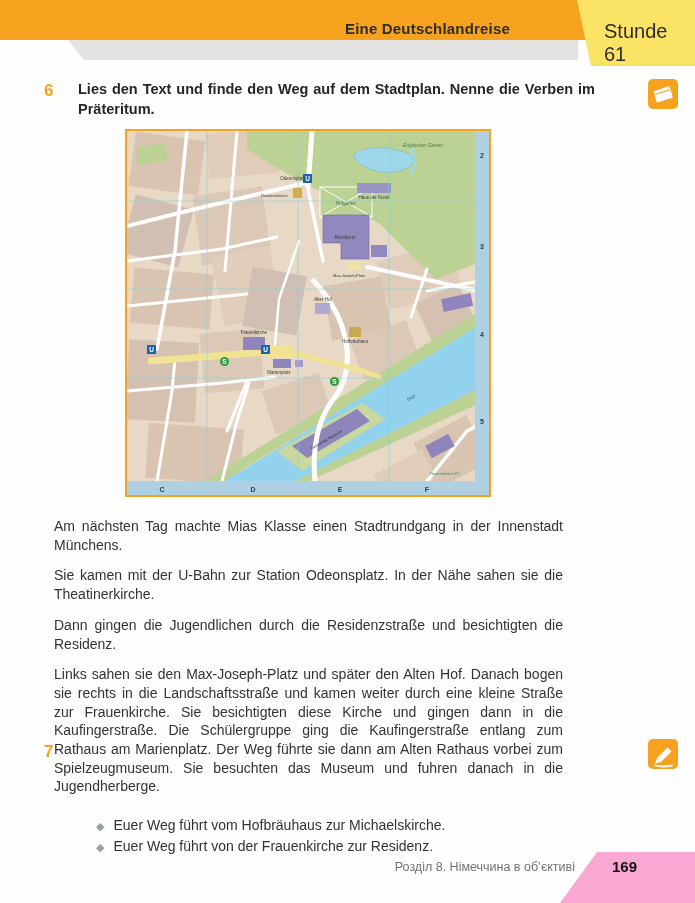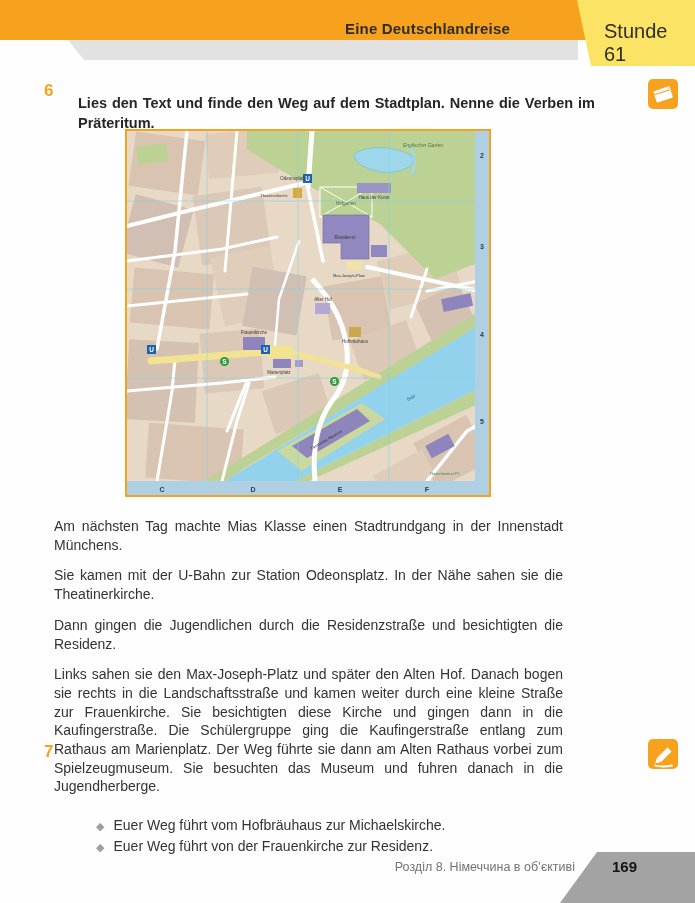--- a/index.html
+++ b/index.html
@@ -10,36 +10,36 @@
   .band-gray{position:absolute;left:0;top:40px;width:578px;height:20px;background:#E3E2E0;
              clip-path:polygon(68px 0,578px 0,578px 20px,84px 20px);}
   .tab-yellow{position:absolute;left:570px;top:0;width:125px;height:66px;background:#FBE365;
              clip-path:polygon(7px 0,125px 0,125px 66px,21px 66px);}
   .hdr-title{position:absolute;top:20px;left:300px;width:255px;text-align:center;
              font-weight:bold;font-size:15px;color:#2d2d2d;letter-spacing:.2px;}
   .hdr-lesson{position:absolute;top:20px;left:592px;font-weight:normal;font-size:20px;color:#2d2d2d;margin-left:12px;}
   
   .ex-num{position:absolute;font-weight:bold;font-size:17px;color:#F6A21E;}
   .ex-text{position:absolute;width:517px;font-weight:bold;font-size:14.5px;line-height:19.5px;
-           text-align:justify;color:#262626;margin-top:14px;}
+           text-align:justify;color:#262626;}
   .ex-icon{position:absolute;width:30px;height:30px;background:#F6A21E;border-radius:5px;}
   
   #map{position:absolute;left:125px;top:129px;width:362px;height:364px;border:2px solid #F6A21E;}
   #map svg{display:block;}
   
   #reading{position:absolute;left:42px;top:505px;width:533px;}
   #reading p{margin:12px;font-size:14px;line-height:18.7px;text-align:justify;color:#333333;}
   
   #bullets{position:absolute;left:80px;top:799px;margin:16px;padding:0;list-style:none;}
   #bullets li{font-size:14px;line-height:20px;color:#333333;}
   #bullets .diamond{color:#98A0A8;font-size:11px;margin-right:9px;}
   
   .footer-chapter{position:absolute;left:300px;top:860px;width:275px;text-align:right;
                   font-size:12.5px;color:#737373;}
-  .footer-tab{position:absolute;left:555px;top:852px;width:140px;height:51px;background:#a3a3a3;
+  .footer-tab{position:absolute;left:555px;top:852px;width:140px;height:51px;background:#f9a8d4;
               clip-path:polygon(42px 0,140px 0,140px 51px,5px 51px);}
   .footer-page{position:absolute;left:57px;top:6px;font-weight:bold;font-size:15px;color:#141414;}
 </style>
 </head>
 <body>
 
 <div id="page">
 
   <div class="band-orange"></div>
   <div class="band-gray"></div>

